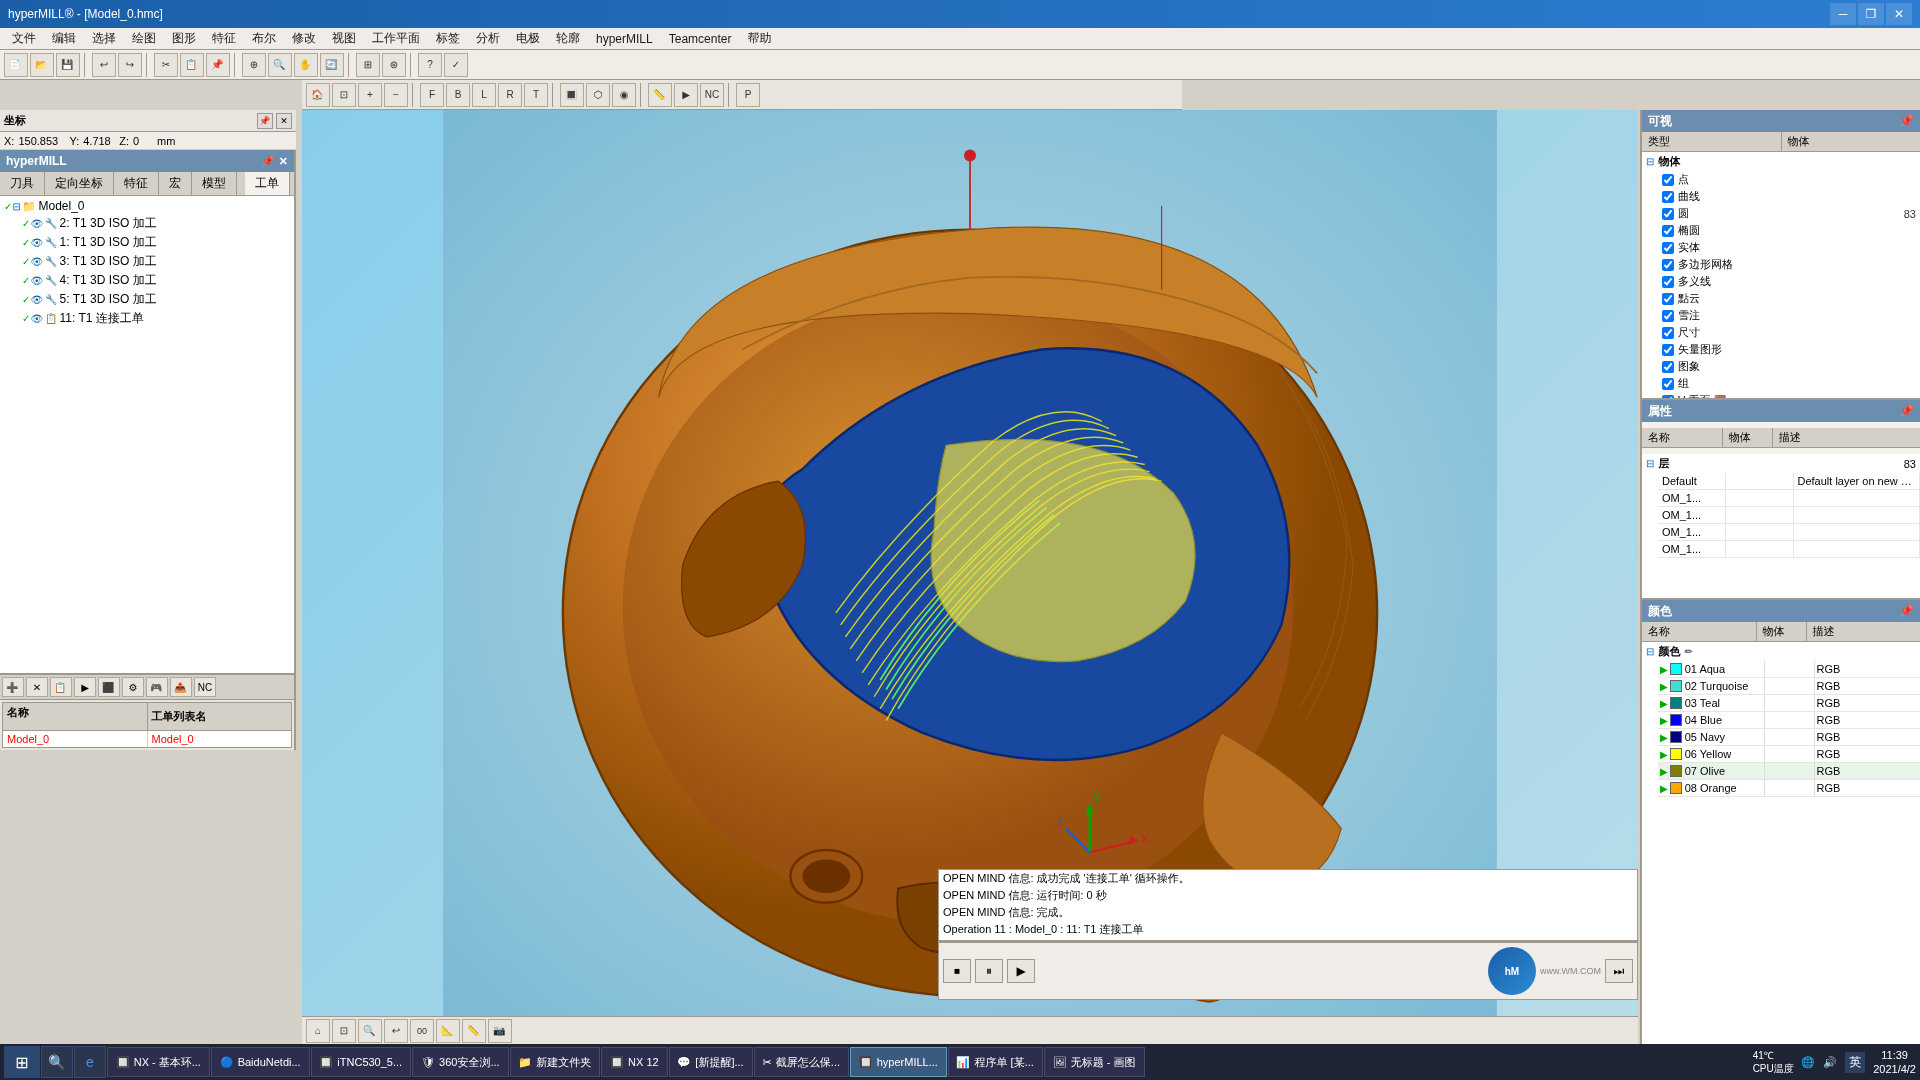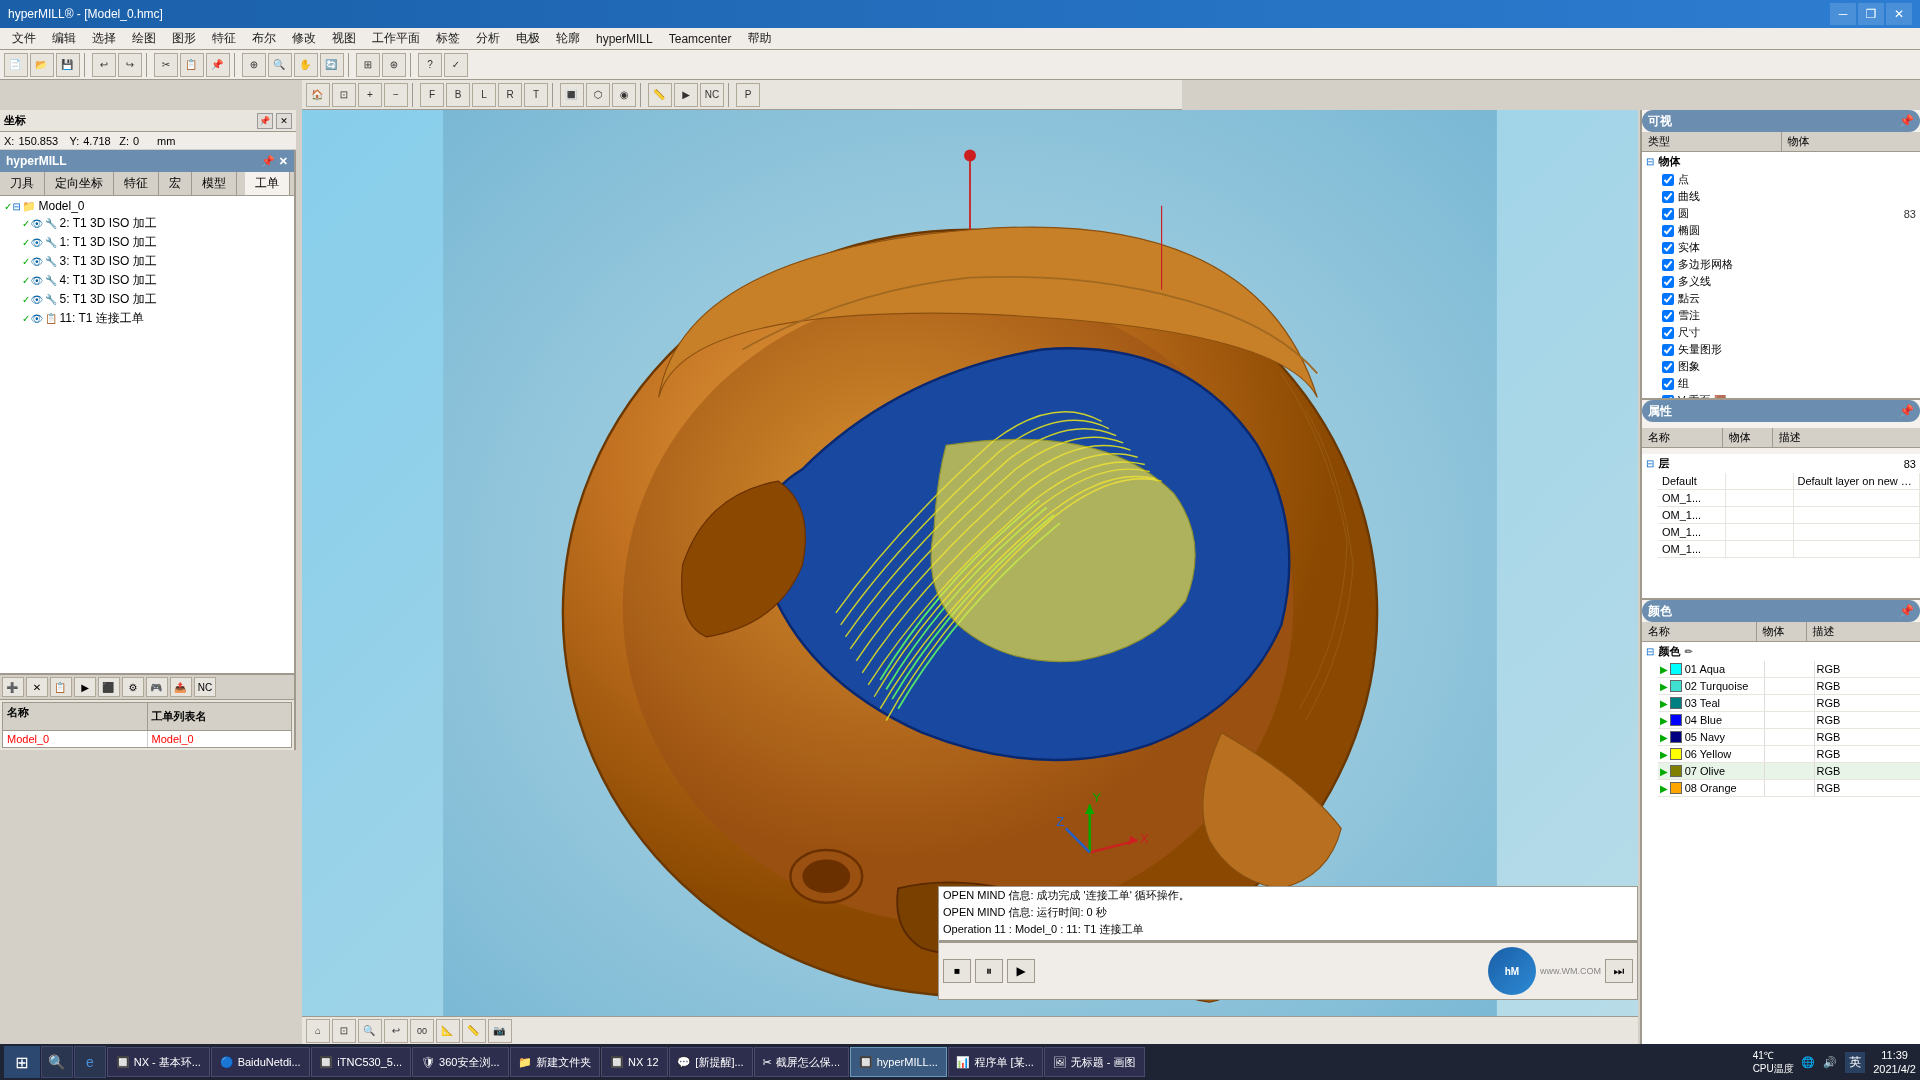--- a/index.html
+++ b/index.html
@@ -151,21 +151,20 @@
     .right-section-header {
       background: #6b8eb0;
       height: 22px;
       display: flex;
       align-items: center;
       justify-content: space-between;
       padding: 0 6px;
       color: white;
       font-size: 12px;
       font-weight: bold;
-      border-radius: 11px;
     }
 
     
     .attr-row {
       display: flex;
       font-size: 11px;
       border-bottom: 1px solid #e8e4de;
     }
     .attr-cell { padding: 2px 4px; flex: 1; border-right: 1px solid #e8e4de; overflow: hidden; text-overflow: ellipsis; white-space: nowrap; }
 
@@ -743,20 +742,21 @@
           <div style="flex:1;padding:2px 2px;font-size:11px;border-left:1px solid #e0dcd8;">RGB</div>
         </div>
       </div>
     </div>
   </div>
 </div>
 
 <div style="position:absolute;bottom:80px;right:282px;width:700px;background:white;border:1px solid #a0998e;font-size:11px;z-index:25;">
   <div class="msg-line">OPEN MIND 信息:    成功完成 '连接工单' 循环操作。</div>
   <div class="msg-line">OPEN MIND 信息:    运行时间: 0 秒</div>
+  <div class="msg-line">OPEN MIND 信息:    完成。</div>
   <div class="msg-line">Operation 11 : Model_0 : 11: T1 连接工单</div>
   <div style="height:2px;background:#a0998e;margin-top:2px;"></div>
 
   <div style="display:flex;align-items:center;padding:4px;gap:4px;background:#f0ede8;border-top:1px solid #a0998e;">
     <button class="pb-btn">⏹</button>
     <button class="pb-btn">⏸</button>
     <button class="pb-btn">▶</button>
     <div style="margin-left:auto;display:flex;align-items:center;">
       <div style="width:48px;height:48px;background:linear-gradient(135deg,#1a5fa8,#2d8ad4);border-radius:50%;display:flex;align-items:center;justify-content:center;color:white;font-weight:bold;font-size:10px;">hM</div>
       <span style="font-size:9px;color:#888;margin-left:4px;">www.WM.COM</span>

